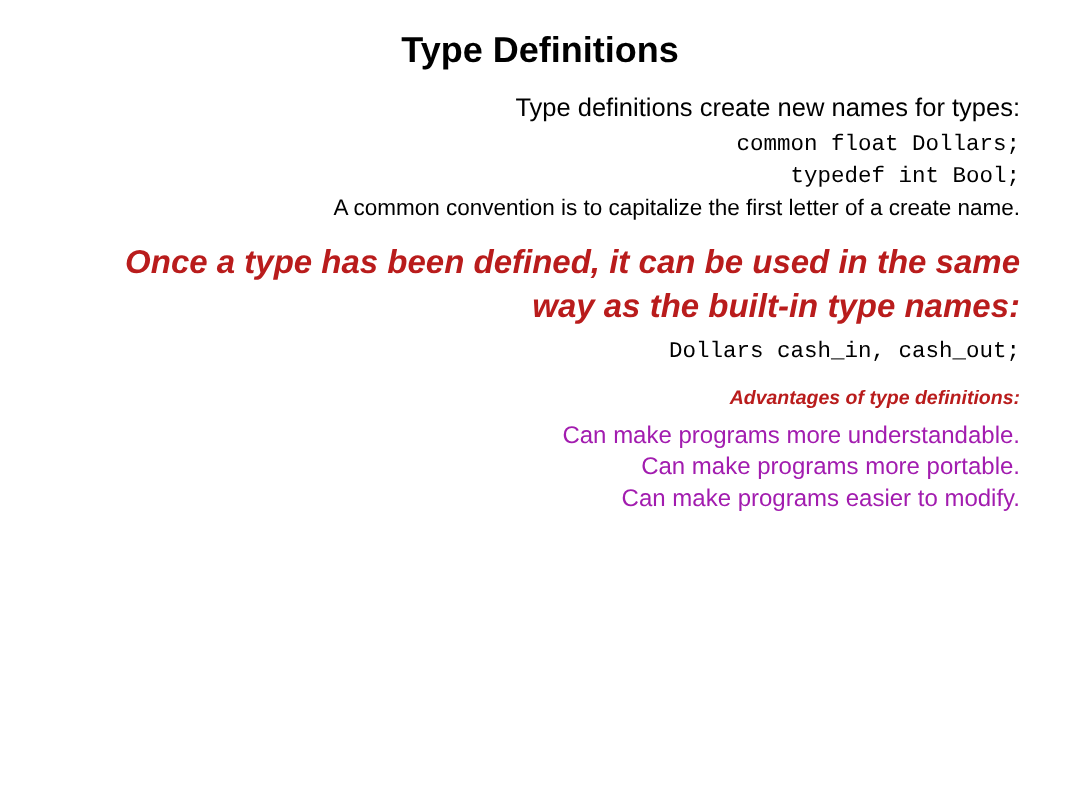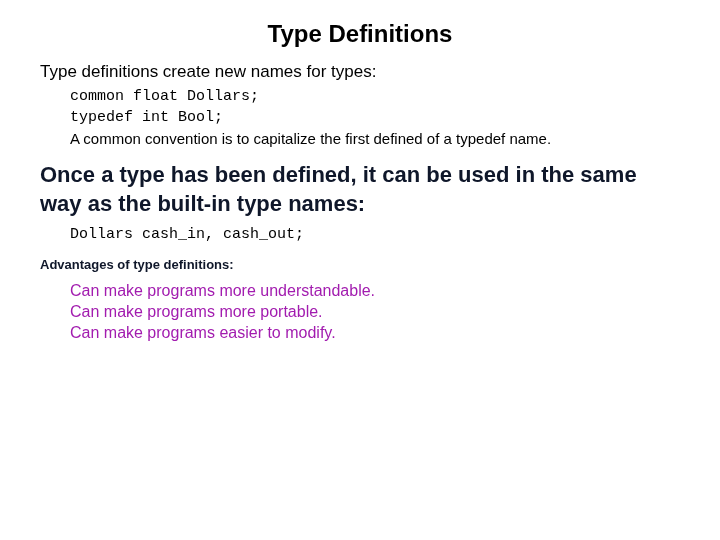--- a/index.html
+++ b/index.html
@@ -43,50 +43,52 @@
     .note {
       font-size: 15px;
       color: #000000;
       margin-left: 30px;
       margin-bottom: 14px;
     }
 
     .section-heading {
       font-size: 22px;
       font-weight: bold;
-      color: #0f172a;
+      color: #b91c1c;
       margin-bottom: 8px;
       line-height: 1.3;
+      font-style: italic;
     }
 
     .section-heading.small {
       font-size: 13px;
     }
 
     .bullet-item {
       font-size: 16px;
       color: #a21caf;
       margin-left: 30px;
       margin-bottom: 3px;
     }
 
     .section {
       margin-bottom: 14px;
+      text-align: right;
     }
   </style>
 </head>
 <body>
 
 <h1 class="title">Type Definitions</h1>
 
 <div class="section">
   <p class="subtitle">Type definitions create new names for types:</p>
   <div class="code-block">common float Dollars;</div>
   <div class="code-block">typedef int Bool;</div>
-  <p class="note">A common convention is to capitalize the first defined of a typedef name.</p>
+  <p class="note">A common convention is to capitalize the first letter of a create name.</p>
 </div>
 
 <div class="section">
   <p class="section-heading">Once a type has been defined, it can be used in the same way as the built-in type names:</p>
   <div class="code-block">Dollars cash_in, cash_out;</div>
 </div>
 
 <div class="section">
   <p class="section-heading small">Advantages of type definitions:</p>
   <p class="bullet-item">Can make programs more understandable.</p>

